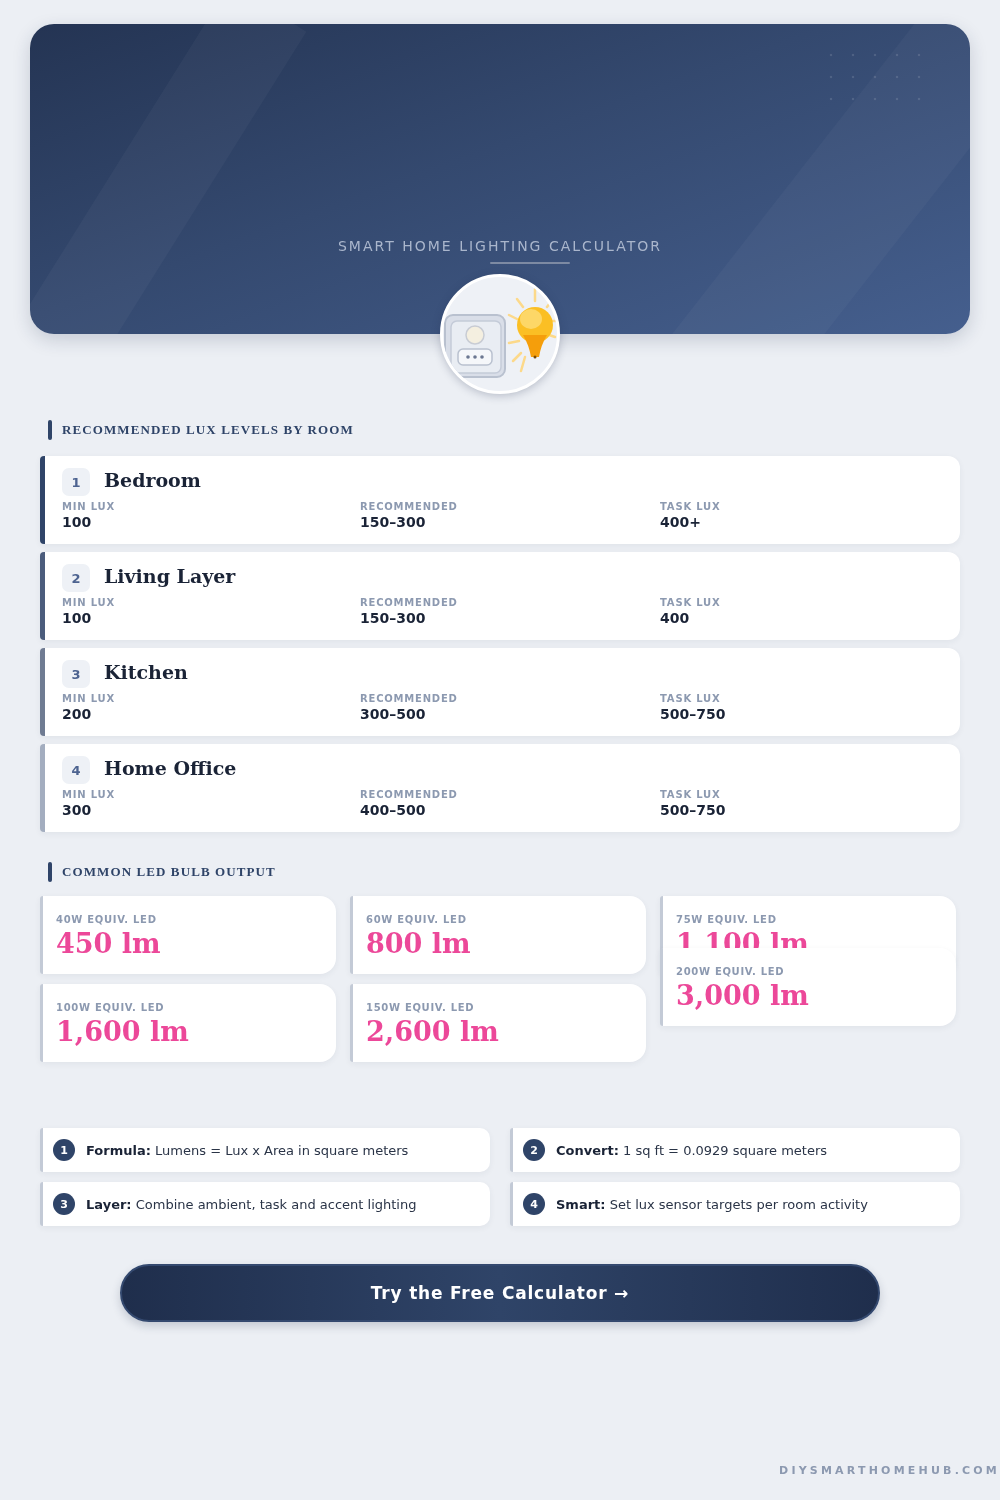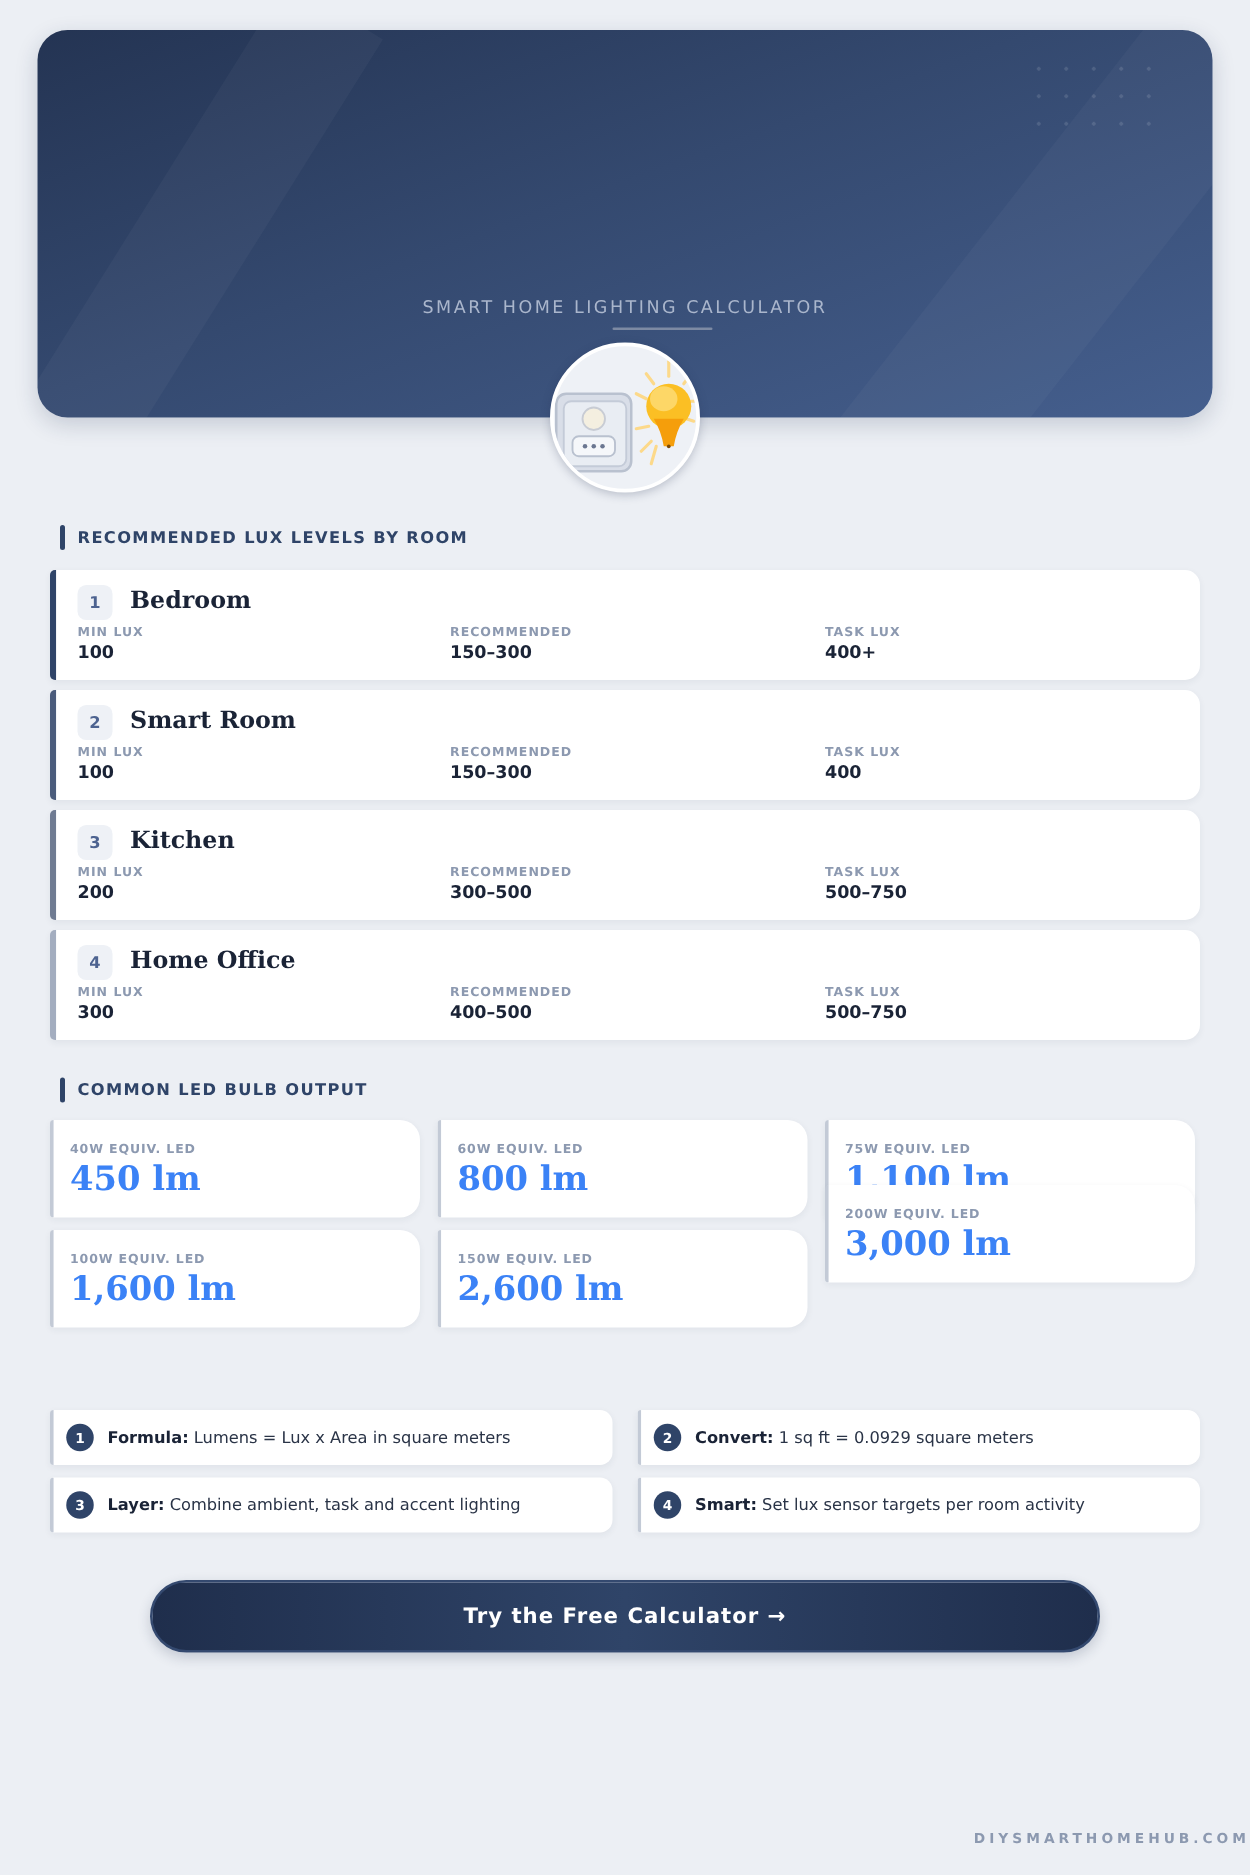--- a/index.html
+++ b/index.html
@@ -41,21 +41,21 @@
   }
 
   .emblem {
     position: absolute; left: 440px; top: 274px; width: 120px; height: 120px; border-radius: 50%;
     background: #eef1f6; border: 3px solid #ffffff;
     box-shadow: 0 2px 8px rgba(30,45,75,0.25);
     overflow: hidden;
   }
 
   .section-head {
-    position: absolute; left: 48px; height: 20px; display: flex; align-items: center;
+    position: absolute; left: 48px; height: 20px; display: flex; align-items: center; font-family: Liberation Serif, serif;
   }
   .section-head .bar { width: 4px; height: 20px; background: #2f4468; border-radius: 2px; margin-right: 10px; }
   .section-head .label { font-size: 13px; font-weight: bold; letter-spacing: 1.1px; color: #2f4468; }
 
   .room {
     position: absolute; left: 40px; width: 920px; height: 88px; background: #fff;
     border-radius: 12px; box-shadow: 0 2px 6px rgba(30,45,75,0.06);
     border-left: 5px solid #2f4468; border-top-left-radius: 4px; border-bottom-left-radius: 4px;
   }
   .room .num {
@@ -70,21 +70,21 @@
   .room .col { position: absolute; top: 45px; }
   .room .col .k { font-size: 10px; font-weight: bold; letter-spacing: 0.8px; color: #8c99b0; }
   .room .col .v { font-size: 14px; font-weight: bold; color: #1a2336; margin-top: 2px; }
 
   .bulb {
     position: absolute; width: 296px; height: 78px; background: #fff; border-radius: 16px;
     border-left: 3px solid #c3cad6; border-top-left-radius: 3px; border-bottom-left-radius: 3px;
     box-shadow: 0 2px 6px rgba(30,45,75,0.06);
   }
   .bulb .k { position: absolute; left: 13px; top: 18px; font-size: 10px; font-weight: bold; letter-spacing: 0.7px; color: #8c99b0; }
-  .bulb .v { position: absolute; left: 13px; top: 32px; font-family: "DejaVu Serif", serif; font-weight: bold; font-size: 27px; color: #3b82f6; }
+  .bulb .v { position: absolute; left: 13px; top: 32px; font-family: "DejaVu Serif", serif; font-weight: bold; font-size: 27px; color: #ec4899; }
 
   .tip {
     position: absolute; width: 450px; height: 44px; background: #fff; border-radius: 10px;
     border-left: 3px solid #c3cad6; border-top-left-radius: 3px; border-bottom-left-radius: 3px;
     box-shadow: 0 2px 6px rgba(30,45,75,0.06);
     display: flex; align-items: center;
   }
   .tip .n {
     width: 22px; height: 22px; border-radius: 50%; background: #2f4468; color: #fff;
     font-size: 11px; font-weight: bold; display: flex; align-items: center; justify-content: center;
@@ -165,21 +165,21 @@
     <div class="v">150–300</div>
   </div>
   <div class="col" style="left:615px;">
     <div class="k">TASK LUX</div>
     <div class="v">400+</div>
   </div>
 </div>
 
 <div class="room" style="top:552px; border-left-color:#4b5c7c;">
   <div class="num">2</div>
-  <div class="name">Smart Room</div>
+  <div class="name">Living Layer</div>
   <div class="col" style="left:17px;">
     <div class="k">MIN LUX</div>
     <div class="v">100</div>
   </div>
   <div class="col" style="left:315px;">
     <div class="k">RECOMMENDED</div>
     <div class="v">150–300</div>
   </div>
   <div class="col" style="left:615px;">
     <div class="k">TASK LUX</div>

